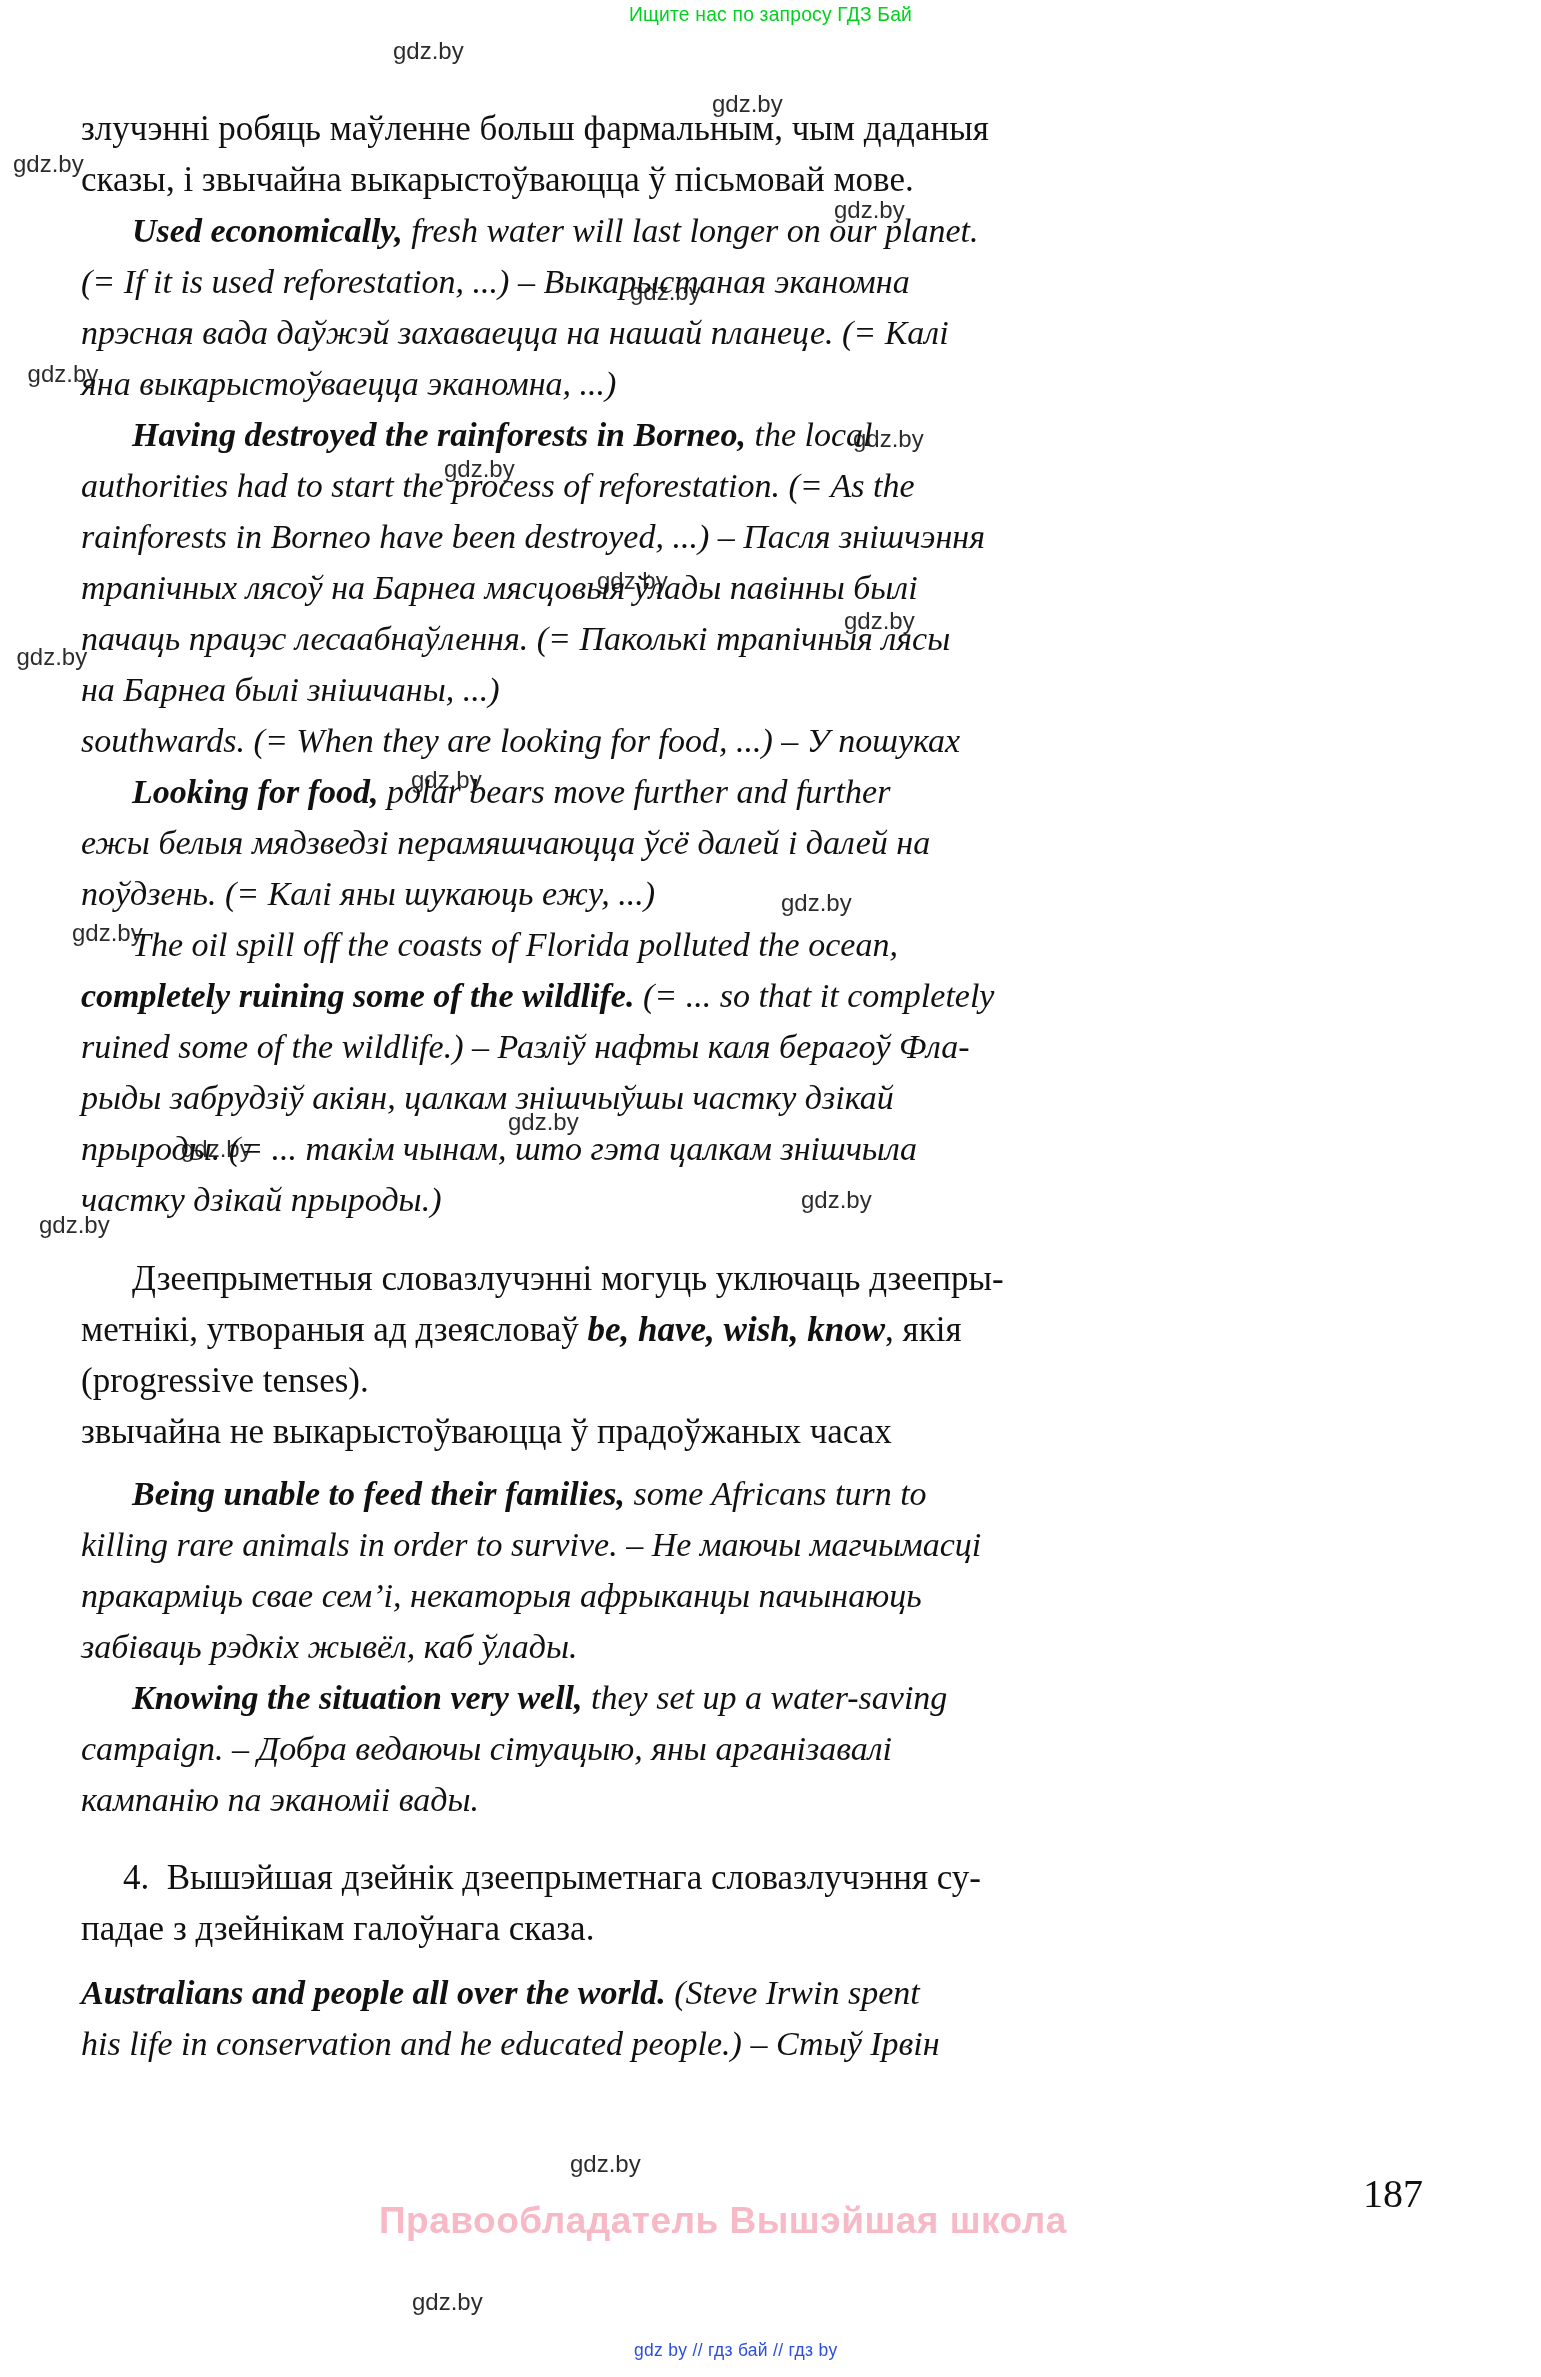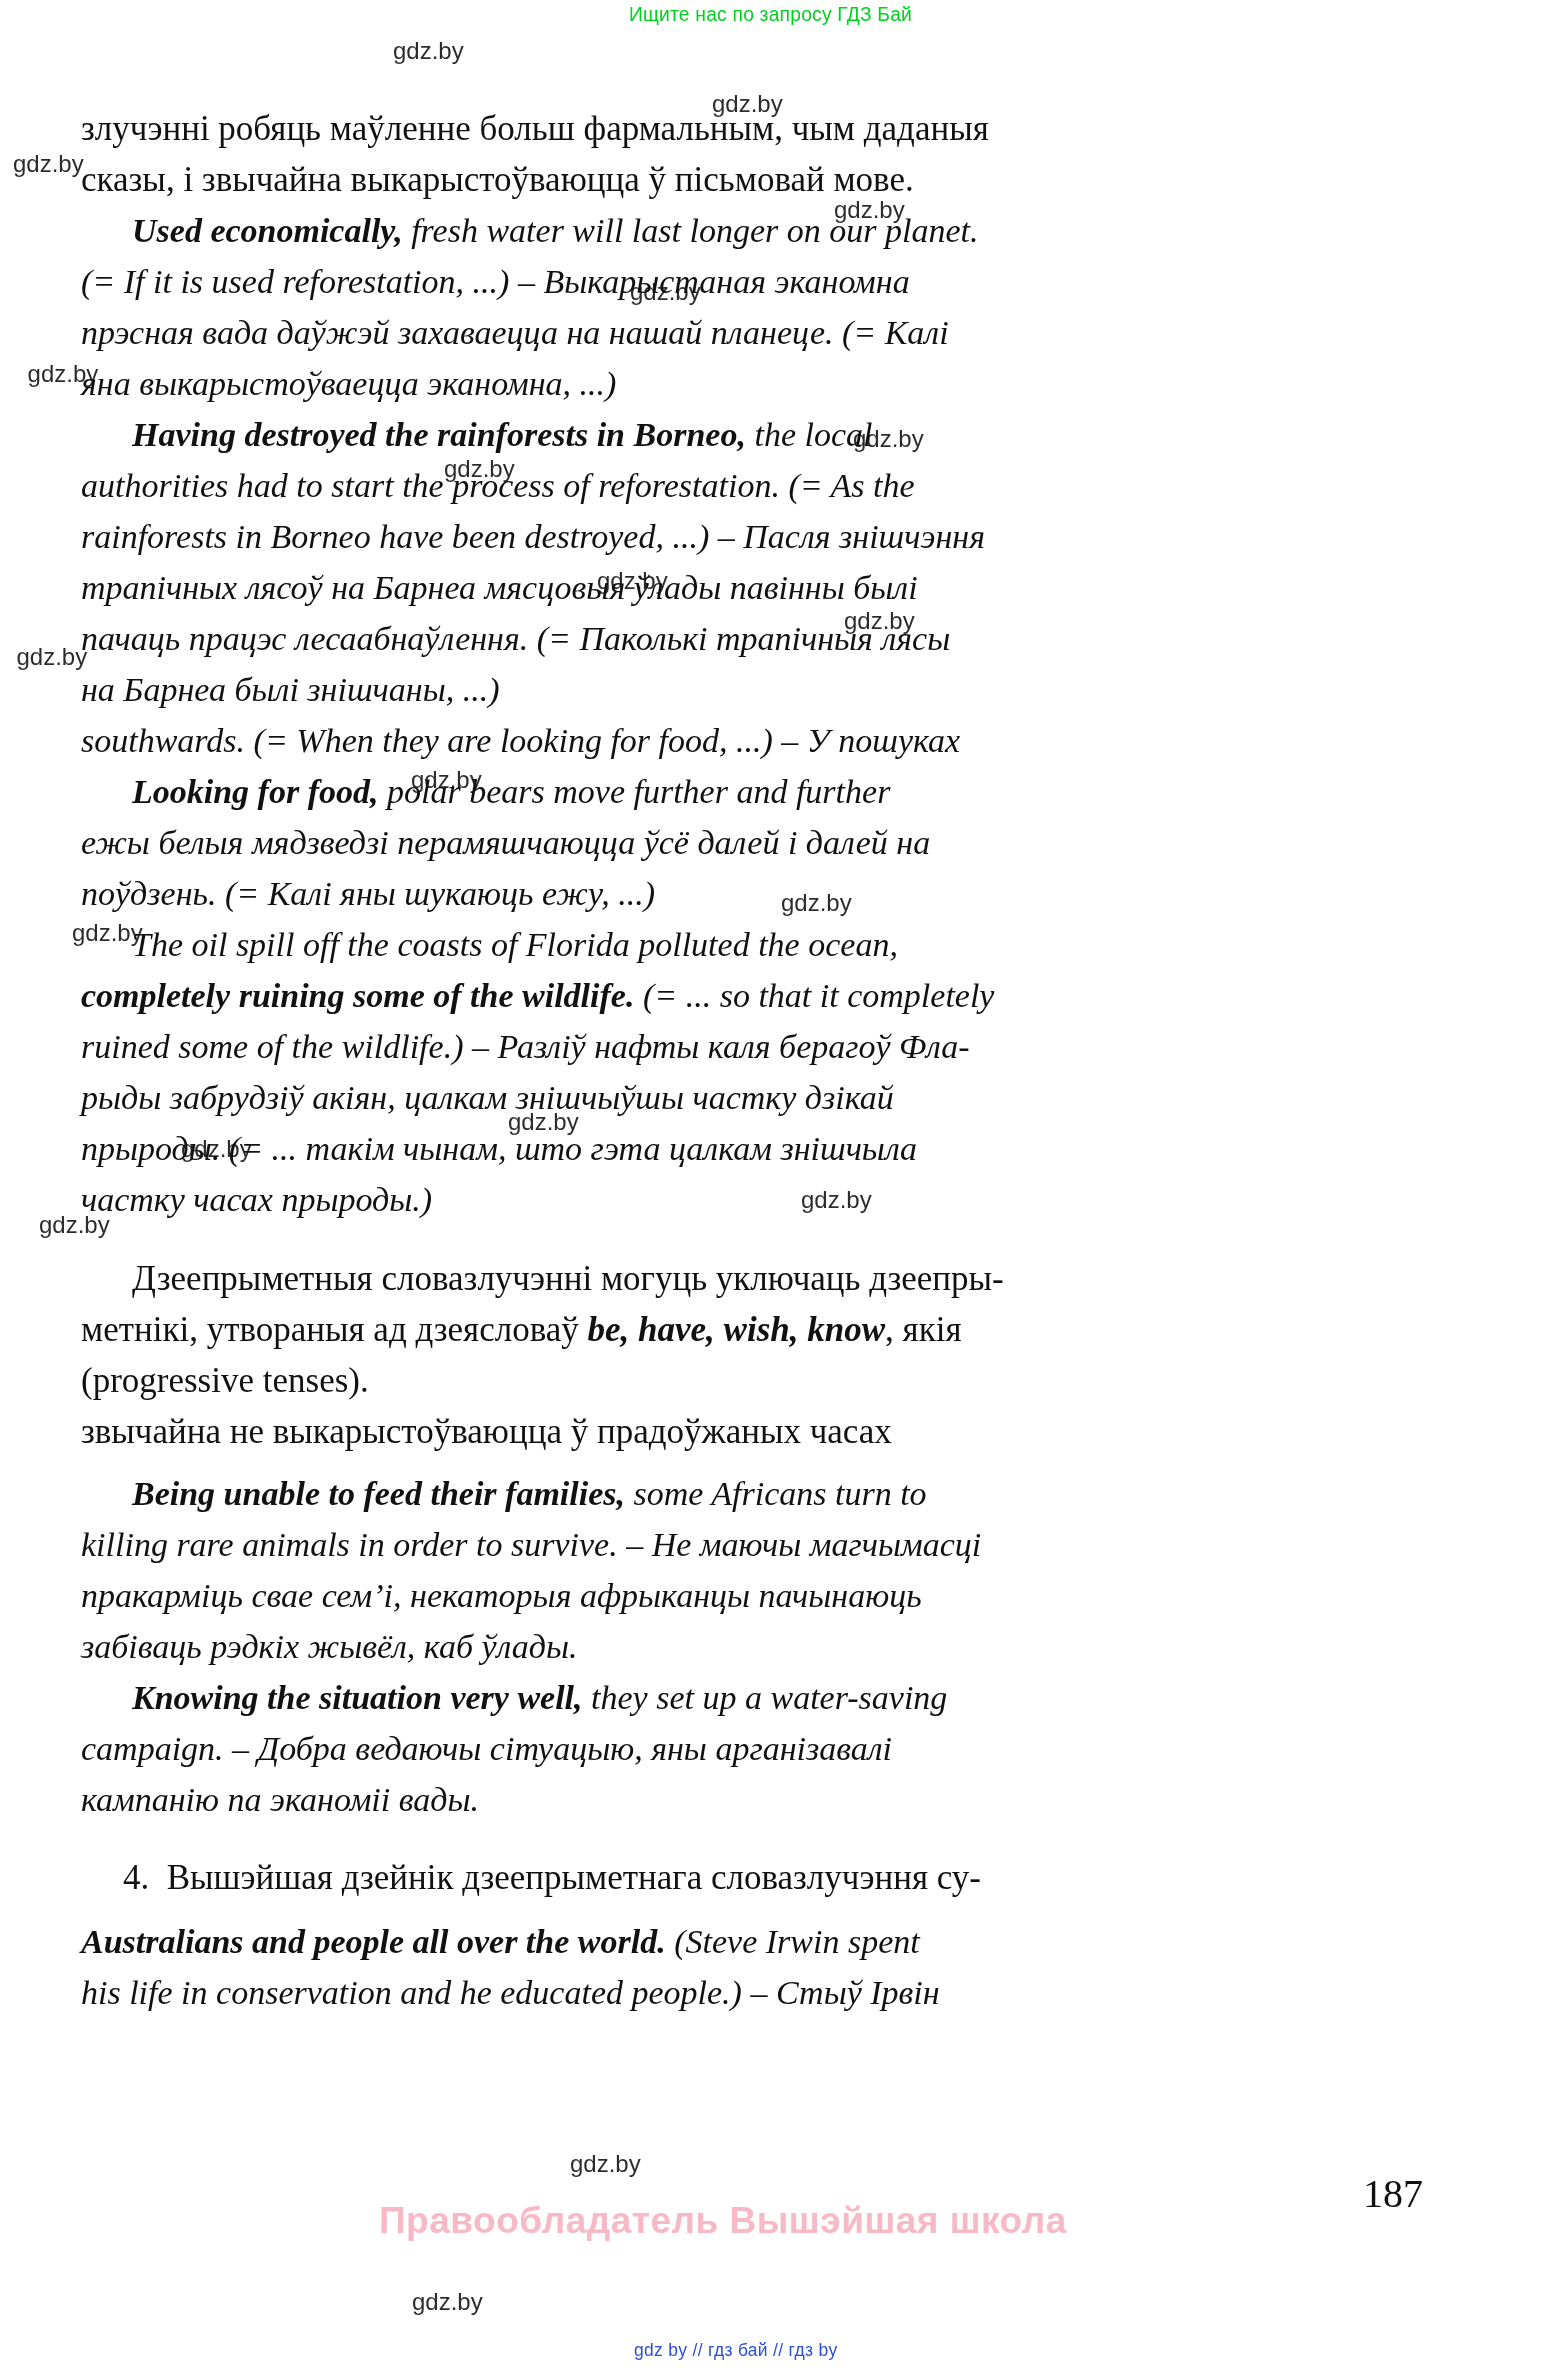--- a/index.html
+++ b/index.html
@@ -151,21 +151,21 @@
       <span class="line it">ежы белыя мядзведзі перамяшчаюцца ўсё далей і далей на</span>
       <span class="line it">поўдзень. (= Калі яны шукаюць ежу, ...)</span>
     </p>
 
     <p class="para ex">
       <span class="line"><span class="ind"></span><span class="it">The  oil  spill  off  the  coasts  of  Florida  polluted  the  ocean,</span></span>
       <span class="line"><span class="bi">completely ruining some of the wildlife.</span><span class="it"> (= ... so that it completely</span></span>
       <span class="line it">ruined some of the wildlife.) – Разліў нафты каля берагоў Фла-</span>
       <span class="line it">рыды забрудзіў акіян, цалкам знішчыўшы частку дзікай</span>
       <span class="line it">прыроды. (= ... такім чынам, што гэта цалкам знішчыла</span>
-      <span class="line it">частку часах прыроды.)</span>
+      <span class="line it">частку дзікай прыроды.)</span>
     </p>
 
     <p class="para" style="margin-top:27.6px;">
       <span class="line"><span class="ind"></span><span>Дзеепрыметныя словазлучэнні могуць уключаць дзеепры-</span></span>
       <span class="line"><span>метнікі, утвораныя ад дзеясловаў </span><span class="bi">be, have, wish, know</span><span>, якія</span></span>
       <span class="line">(progressive tenses).</span>
       <span class="line">звычайна  не  выкарыстоўваюцца  ў  прадоўжаных  часах</span>
     </p>
 
     <p class="para ex" style="margin-top:11px;">
@@ -176,20 +176,21 @@
     </p>
 
     <p class="para ex">
       <span class="line"><span class="ind"></span><span class="bi">Knowing the situation very well,</span><span class="it"> they set up a water-saving</span></span>
       <span class="line it">campaign. – Добра  ведаючы  сітуацыю,  яны  арганізавалі</span>
       <span class="line it">кампанію па эканоміі вады.</span>
     </p>
 
     <p class="para" style="margin-top:27.6px;">
       <span class="line"><span class="ind-sm"></span><span>4.</span>&nbsp; <span>Вышэйшая дзейнік дзеепрыметнага словазлучэння су-</span></span>
+      <span class="line">падае з дзейнікам галоўнага сказа.</span>
     </p>
 
     <p class="para ex" style="margin-top:13px;">
       <span class="line"><span class="bi">Australians and people all over the world.</span><span class="it"> (Steve Irwin spent</span></span>
       <span class="line it">his life in conservation and he educated people.) – Стыў Ірвін</span>
     </p>
 
   </div>
 
   <div class="page-no">187</div>

